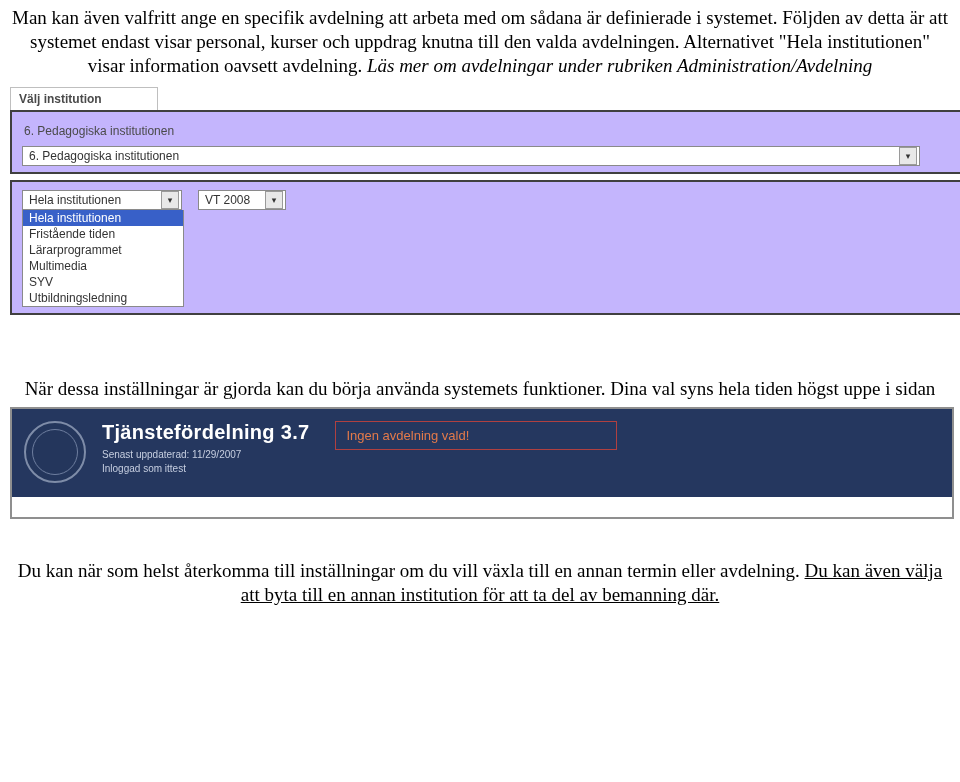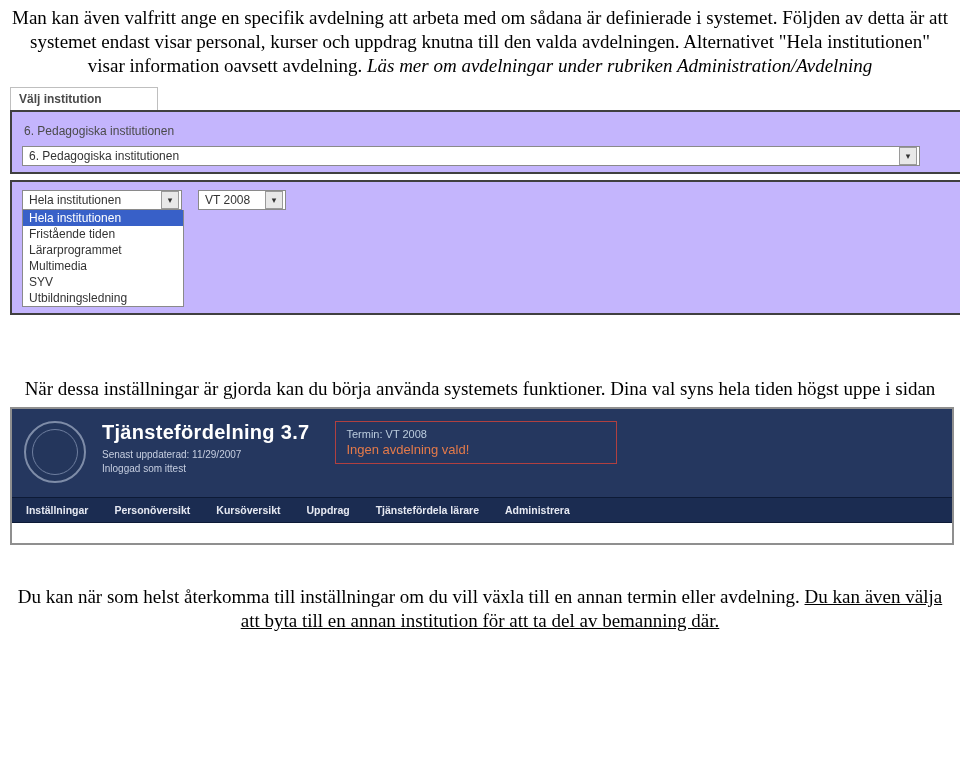--- a/index.html
+++ b/index.html
@@ -213,31 +213,22 @@
       <div class="ring"></div>
     </div>
     <div class="title-block">
       <div class="title">Tjänstefördelning 3.7</div>
       <div class="meta">
         <div>Senast uppdaterad: 11/29/2007</div>
         <div>Inloggad som ittest</div>
       </div>
     </div>
     <div class="info-box">
-      <div class="l2">Termin: VT 2008</div>
       <div class="l3">Ingen avdelning vald!</div>
     </div>
-  </div>
-  <div class="menubar">
-    <div class="mi">Inställningar</div>
-    <div class="mi">Personöversikt</div>
-    <div class="mi">Kursöversikt</div>
-    <div class="mi">Uppdrag</div>
-    <div class="mi">Tjänstefördela lärare</div>
-    <div class="mi">Administrera</div>
   </div>
   <div class="pad-bottom"></div>
 </div>
 
 <div class="spacer-bot"></div>
 
 <p>
   <span>Du kan när som helst återkomma till inställningar om du vill växla till en annan termin eller avdelning. </span>
   <span style="text-decoration: underline;">Du kan även välja att byta till en annan institution för att ta del av bemanning där.</span>
 </p>

